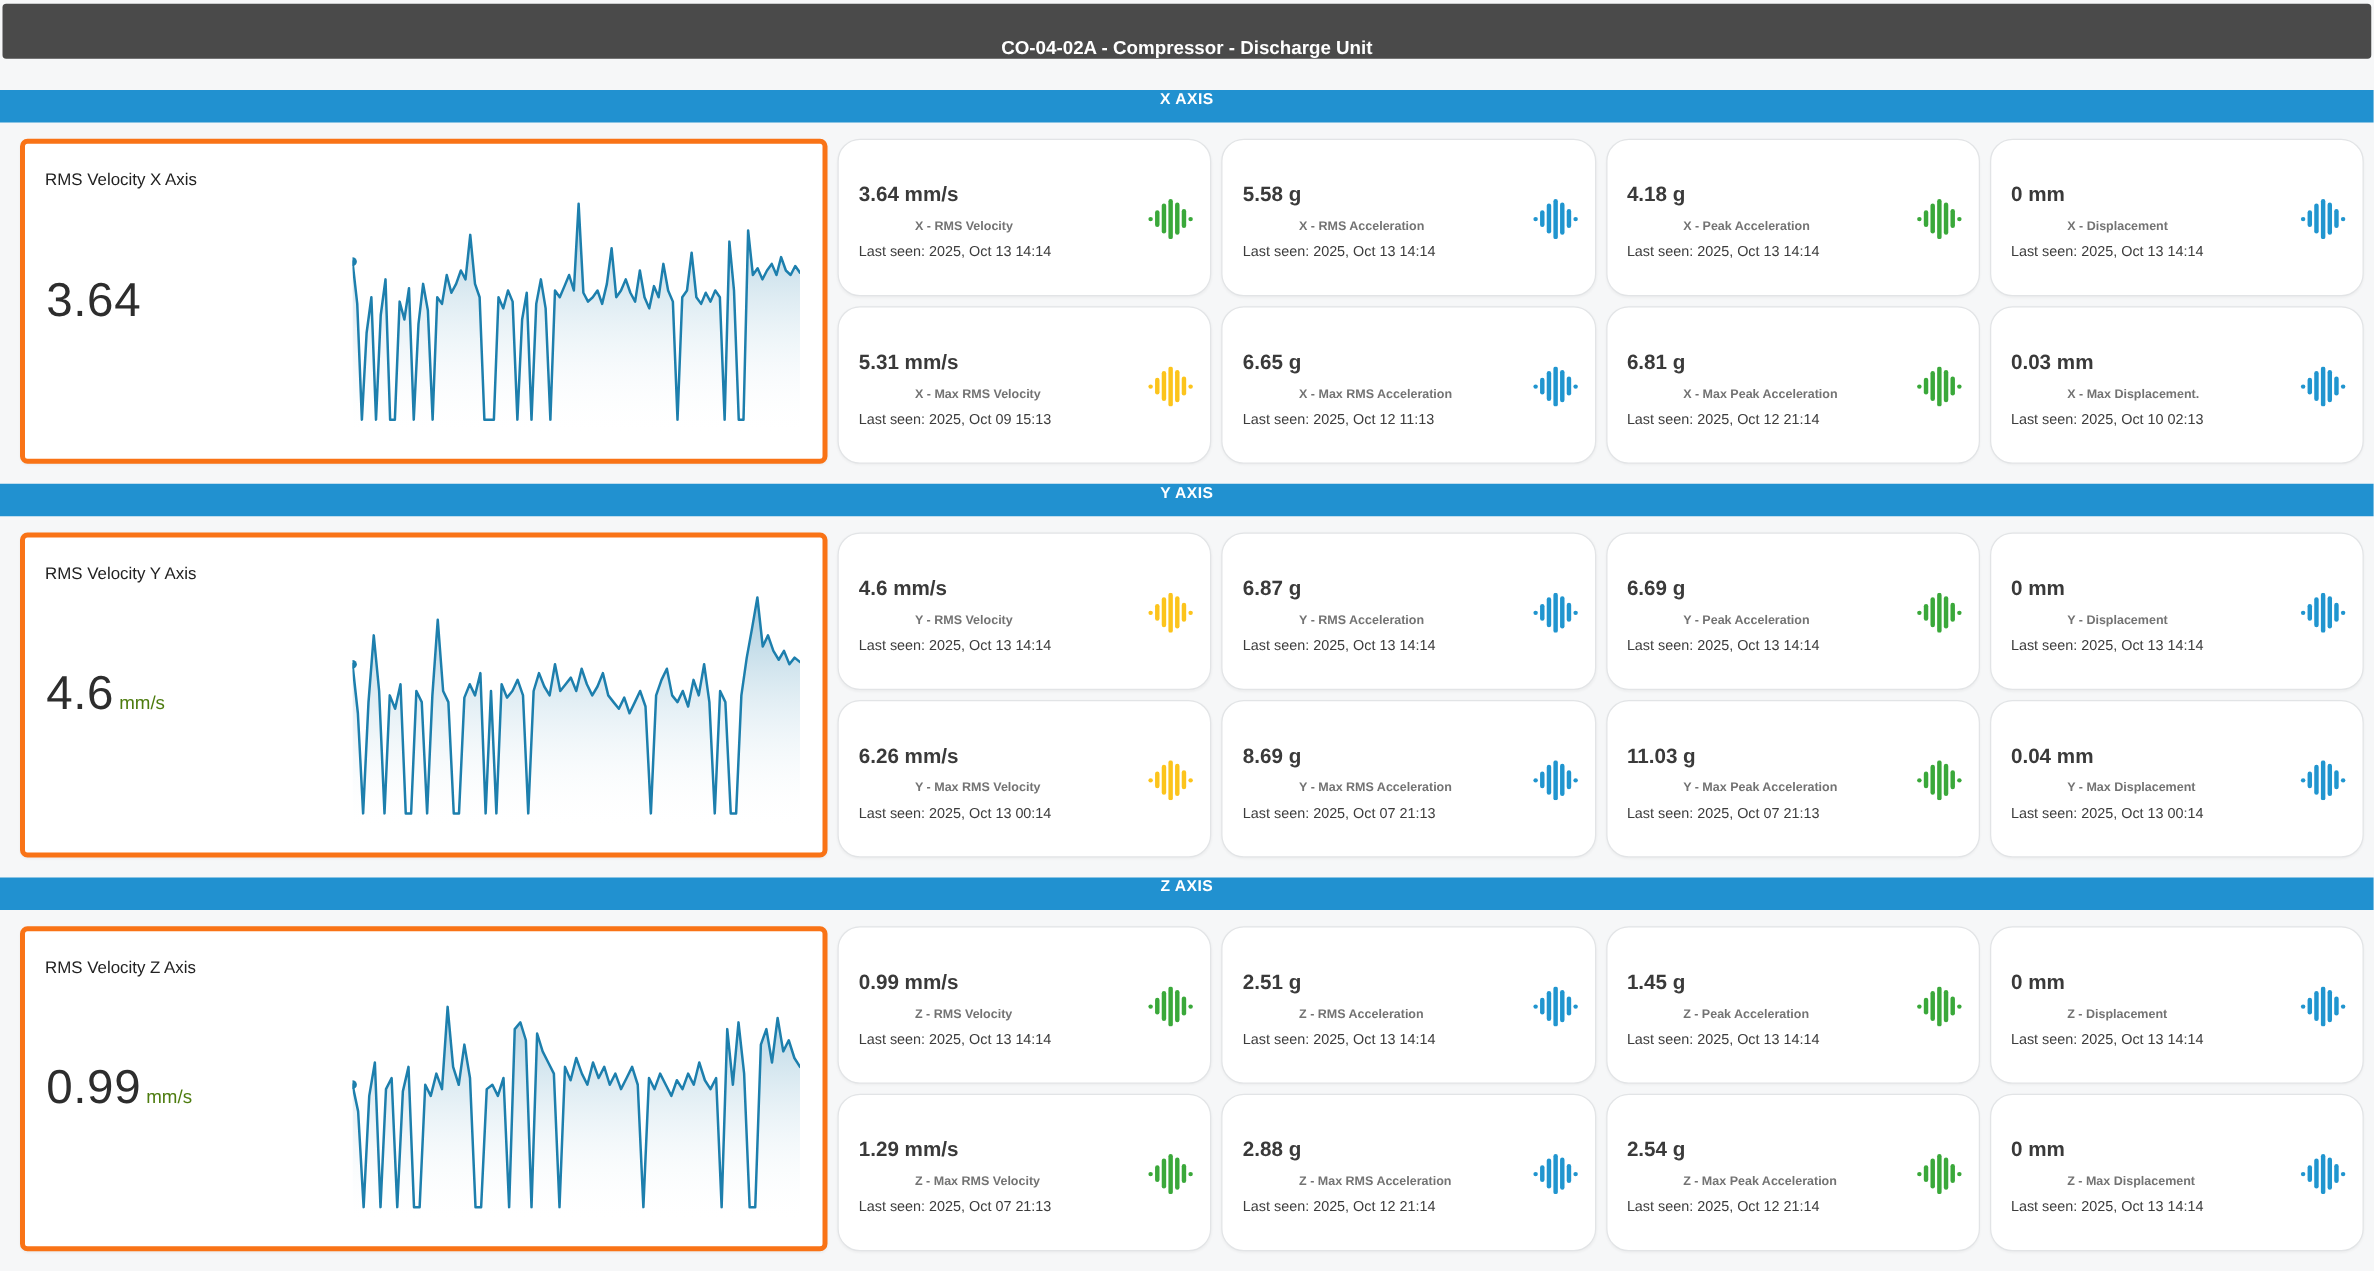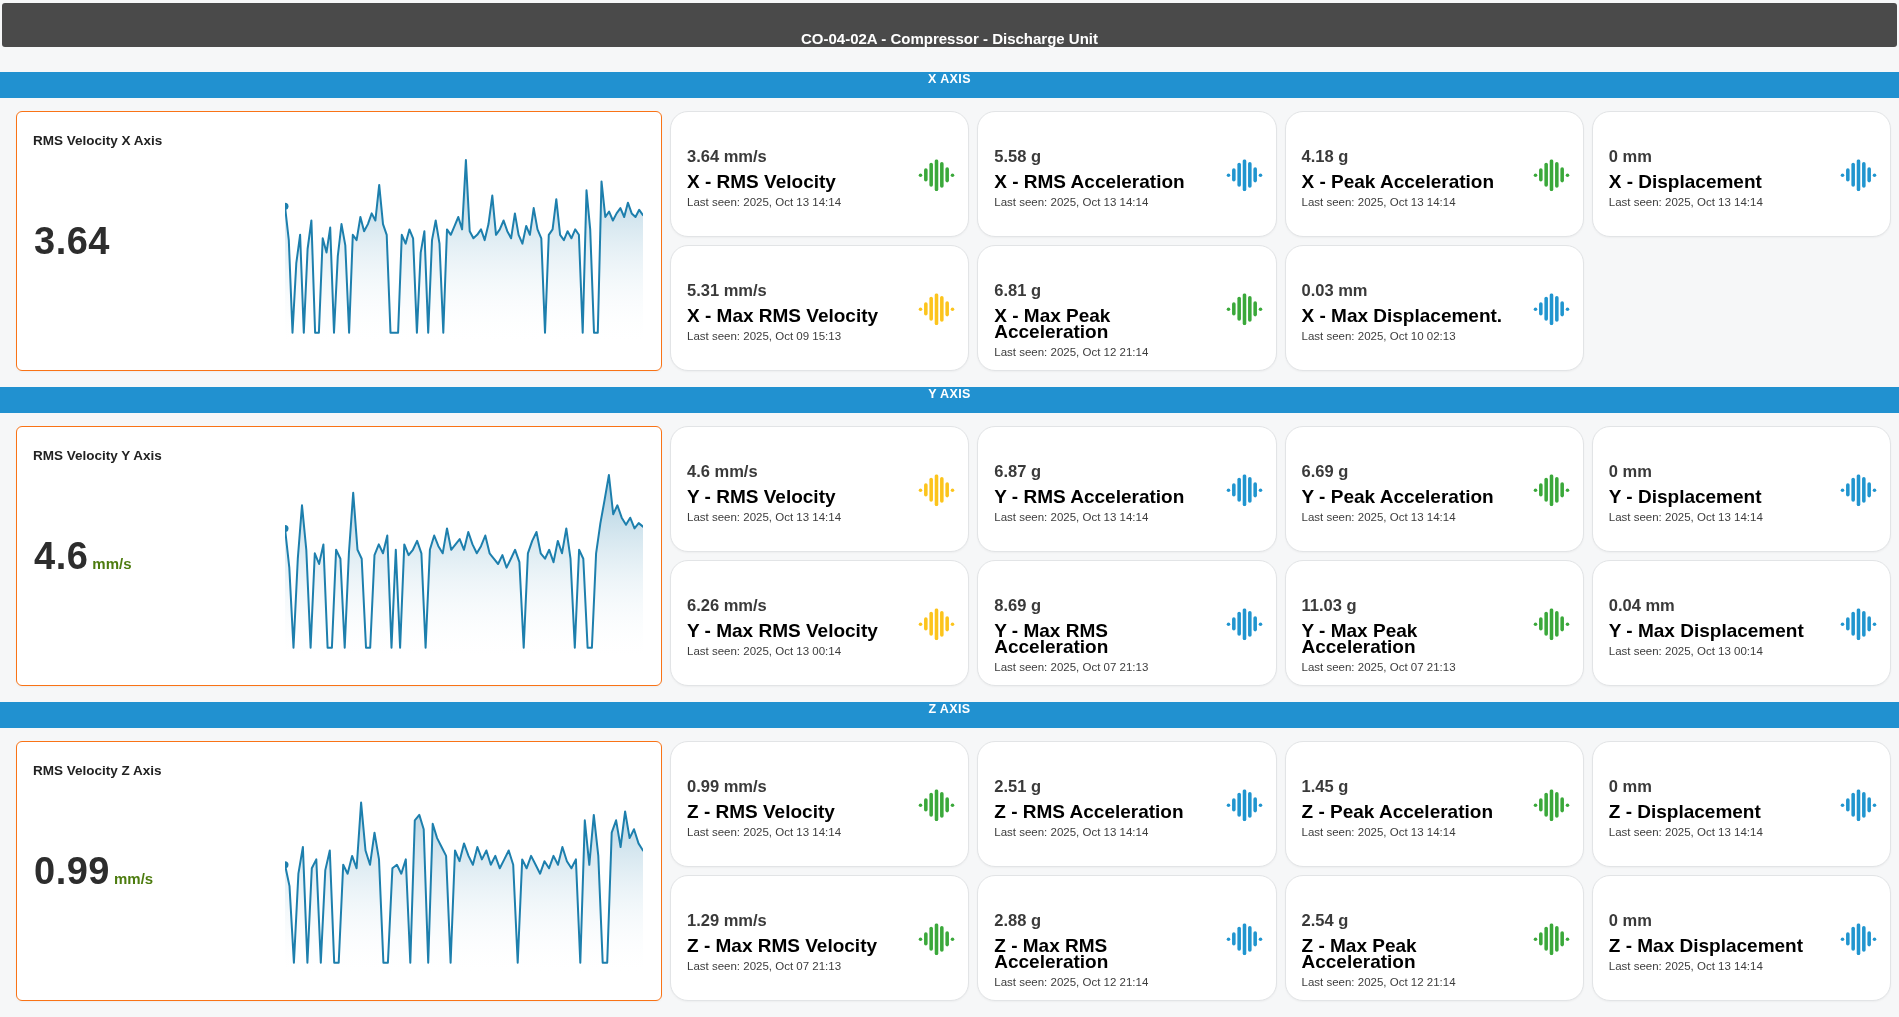--- a/index.html
+++ b/index.html
@@ -26,25 +26,24 @@
   .banner.first { margin-top: 25px; }
   .banner.later { margin-top: 16px; }
   .row {
     margin: 13px 8px 0 16px;
     display: flex; gap: 8px;
     height: 260px;
   }
   .chart-card {
     flex: 0 0 646px;
     background: #ffffff;
-    border: 1px solid #f97316;
+    border: 4px solid #f97316;
     border-radius: 6px;
     position: relative;
     box-shadow: 0 1px 2px rgba(0,0,0,.04);
-    font-weight: bold;
   }
   .ctitle {
     position: absolute; top: 21px; left: 16px;
     font-size: 13.5px; color: #222222;
   }
   .cvalue-wrap {
     position: absolute; left: 17px; top: 50%;
     transform: translateY(-50%);
     display: flex; align-items: baseline;
   }
@@ -61,21 +60,21 @@
   .mcard {
     background: #ffffff;
     border: 1px solid #e2e4e6;
     border-radius: 18px;
     position: relative;
     padding: 34px 60px 0 16px;
     box-shadow: 0 1px 2px rgba(0,0,0,.04);
     cursor: pointer;
   }
   .mval  { font-size: 16.5px; font-weight: bold; color: #3a3a3a; line-height: 20px; margin-bottom: 8px; }
-  .mlab  { font-size: 19px; font-weight: bold; color: #000000; line-height: 16px; margin-bottom: 5px; }
+  .mlab  { font-size: 10px; font-weight: bold; color: #737373; line-height: 16px; margin-bottom: 5px; margin-left: 45px; }
   .mseen { font-size: 11.5px; color: #3c3c3c; line-height: 14px; }
   .wicon {
     position: absolute; right: 13px; top: 50%;
     width: 37px; height: 32px;
     transform: translateY(-46%);
     fill: currentColor;
   }
   .wicon[data-color="green"]  { color: #3aa83a; }
   .wicon[data-color="blue"]   { color: #2095cf; }
   .wicon[data-color="yellow"] { color: #fcc41c; }
@@ -169,20 +168,30 @@
           <div class="mval">5.31 mm/s</div>
           <div class="mlab">X - Max RMS Velocity</div>
           <div class="mseen">Last seen: 2025, Oct 09 15:13</div>
         </div>
       <svg class="wicon" viewBox="0 0 40 36" data-color="yellow">
           <use href="#wave"></use>
         </svg>
     </div>
     <div class="mcard">
       <div class="mtxt">
+          <div class="mval">6.65 g</div>
+          <div class="mlab">X - Max RMS Acceleration</div>
+          <div class="mseen">Last seen: 2025, Oct 12 11:13</div>
+        </div>
+      <svg class="wicon" viewBox="0 0 40 36" data-color="blue">
+          <use href="#wave"></use>
+        </svg>
+    </div>
+    <div class="mcard">
+      <div class="mtxt">
           <div class="mval">6.81 g</div>
           <div class="mlab">X - Max Peak Acceleration</div>
           <div class="mseen">Last seen: 2025, Oct 12 21:14</div>
         </div>
       <svg class="wicon" viewBox="0 0 40 36" data-color="green">
           <use href="#wave"></use>
         </svg>
     </div>
     <div class="mcard">
       <div class="mtxt">

